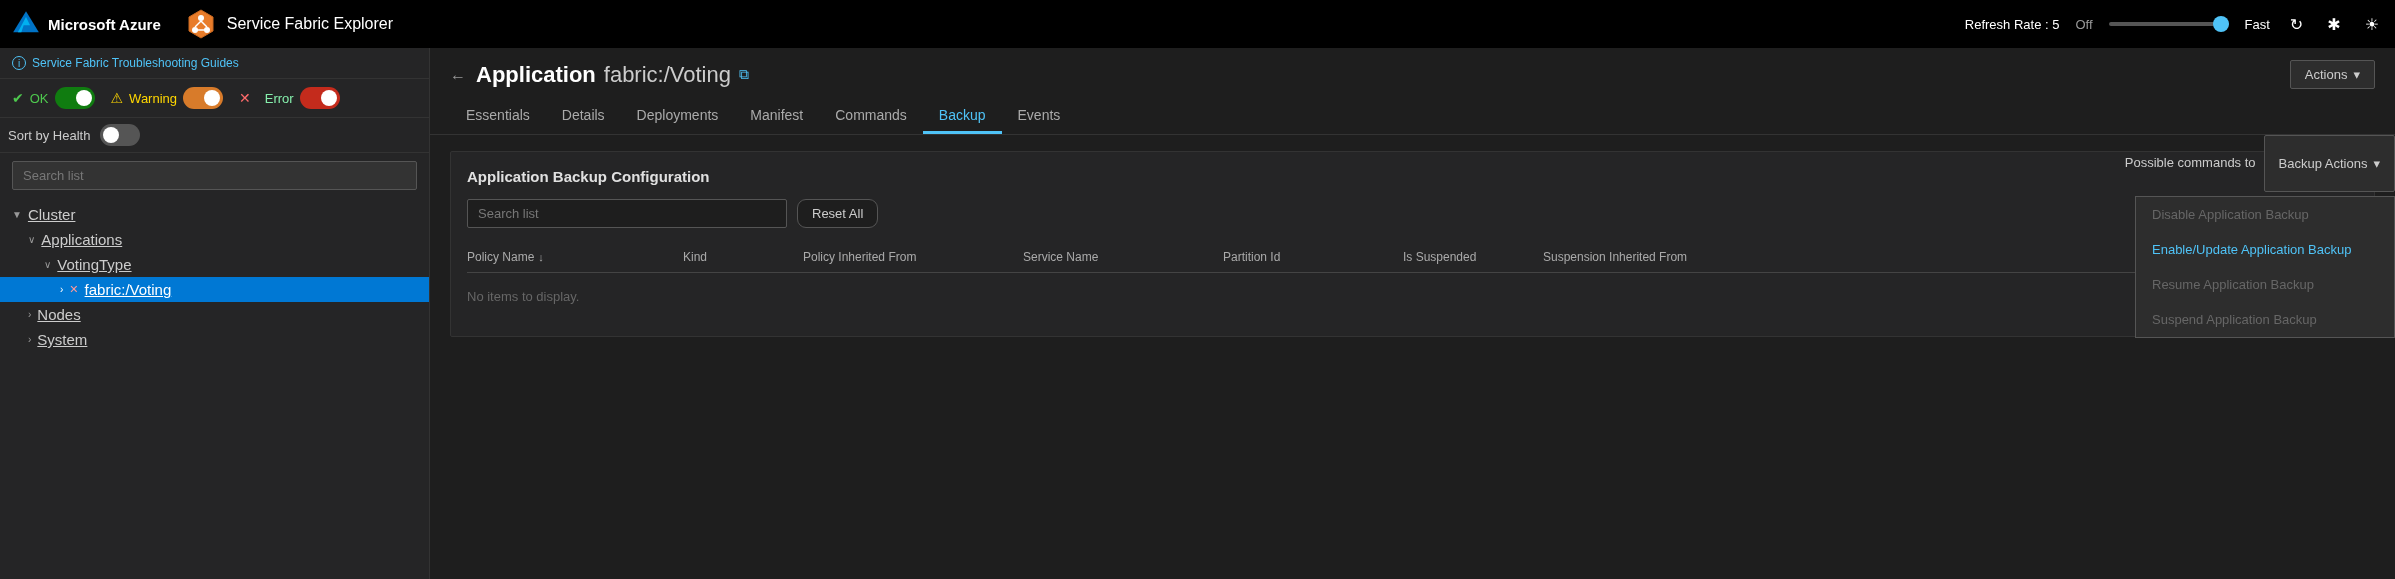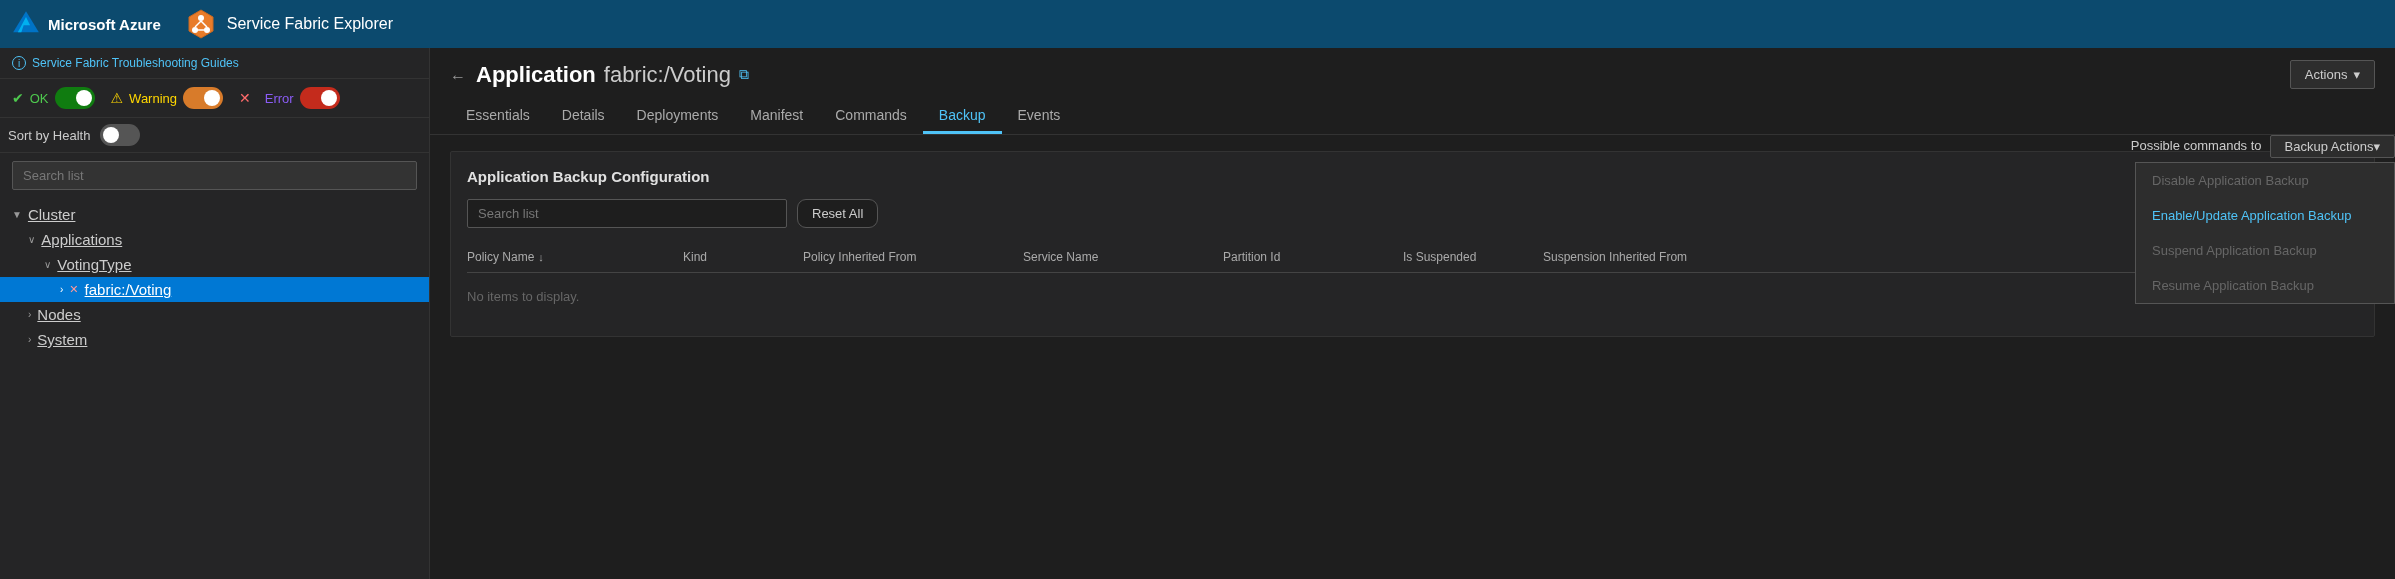--- a/index.html
+++ b/index.html
@@ -10,21 +10,21 @@
       font-size: 13px;
       height: 579px;
       width: 2395px;
       overflow: hidden;
       display: flex;
       flex-direction: column;
     }
 
     
     .top-nav {
-      background: #0c4a6e;
+      background: #000000;
       display: flex;
       align-items: center;
       height: 48px;
       padding: 0 12px;
       flex-shrink: 0;
     }
     .azure-brand {
       display: flex;
       align-items: center;
       gap: 8px;
@@ -364,24 +364,25 @@
     .possible-commands-label {
       color: #ccc;
       font-size: 13px;
       text-align: right;
       line-height: 1.4;
     }
     .backup-actions-btn {
       background: #2d2d2d;
       border: 1px solid #555;
       color: #ccc;
-      padding: 3px 14px;
-      cursor: pointer;
-      font-size: 13px;
-      display: flex;
+      padding: 20px 14px;
+      cursor: pointer;
+      font-size: 13px;
+      display: flex;
+      gap: 6px;
       border-radius: 2px;
       white-space: nowrap;
       pointer-events: all;
     }
     .dropdown-menu {
       background: #2d2d2d;
       border: 1px solid #555;
       min-width: 260px;
       pointer-events: all;
     }
@@ -417,20 +418,31 @@
       <polygon points="16,2 28,9 28,23 16,30 4,23 4,9" fill="#e87c2a" stroke="#c96820" stroke-width="1"></polygon>
       <circle cx="16" cy="10" r="3" fill="white"></circle>
       <circle cx="10" cy="22" r="3" fill="white"></circle>
       <circle cx="22" cy="22" r="3" fill="white"></circle>
       <line x1="16" y1="13" x2="10" y2="19" stroke="white" stroke-width="1.5"></line>
       <line x1="16" y1="13" x2="22" y2="19" stroke="white" stroke-width="1.5"></line>
       <line x1="10" y1="22" x2="22" y2="22" stroke="white" stroke-width="1.5"></line>
     </svg>
   </div>
   <div class="app-title-nav">Service Fabric Explorer</div>
+  <div class="nav-right">
+    <span>Refresh Rate : 5</span>
+    <span style="color:#999;">Off</span>
+    <div class="slider-track">
+      <div class="slider-thumb"></div>
+    </div>
+    <span>Fast</span>
+    <span class="nav-icon-btn">↻</span>
+    <span class="nav-icon-btn">✱</span>
+    <span class="nav-icon-btn">☀</span>
+  </div>
 </div>
 
 <div class="main-layout">
 
   <div class="sidebar">
     <div class="sidebar-guides">
       <div class="info-circle">i</div>
       <span>Service Fabric Troubleshooting Guides</span>
     </div>
 
@@ -444,21 +456,21 @@
       </div>
       <div class="health-item">
         <span class="warn-icon">⚠</span>
         <span style="color:#ffd700;">Warning</span>
         <div class="toggle-switch orange">
           <div class="toggle-knob right"></div>
         </div>
       </div>
       <div class="health-item">
         <span class="error-icon">✕</span>
-        <span style="color:#8b5cf6;padding-left:8px;">Error</span>
+        <span style="color:#86efac;padding-left:8px;">Error</span>
         <div class="toggle-switch red">
           <div class="toggle-knob right"></div>
         </div>
       </div>
     </div>
 
     <div class="sort-health-row">
       <span>Sort by Health</span>
       <div class="toggle-switch-grey">
         <div class="toggle-knob left"></div>
@@ -567,21 +579,21 @@
             Possible commands to
           </span>
           <button class="backup-actions-btn">
             <span>Backup Actions</span>
             <span>▾</span>
           </button>
         </div>
         <div class="dropdown-menu">
           <div class="dropdown-item disabled">Disable Application Backup</div>
           <div class="dropdown-item highlight">Enable/Update Application Backup</div>
+          <div class="dropdown-item disabled">Resume Application Backup</div>
           <div class="dropdown-item disabled">Suspend Application Backup</div>
-          <div class="dropdown-item disabled">Resume Application Backup</div>
         </div>
       </div>
 
     </div>
   </div>
 
 </div>
 
 </body></html>

